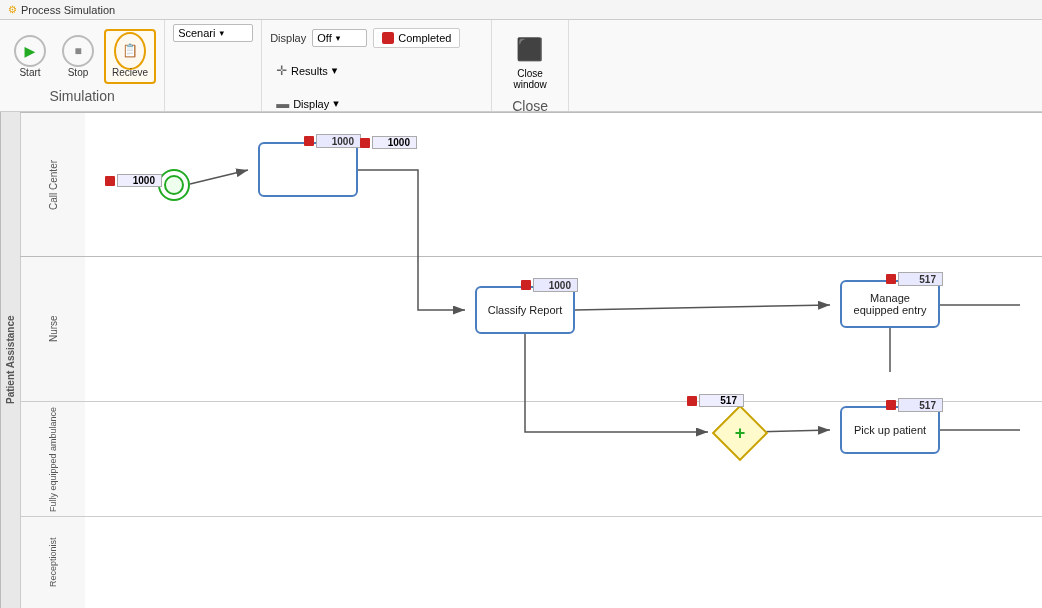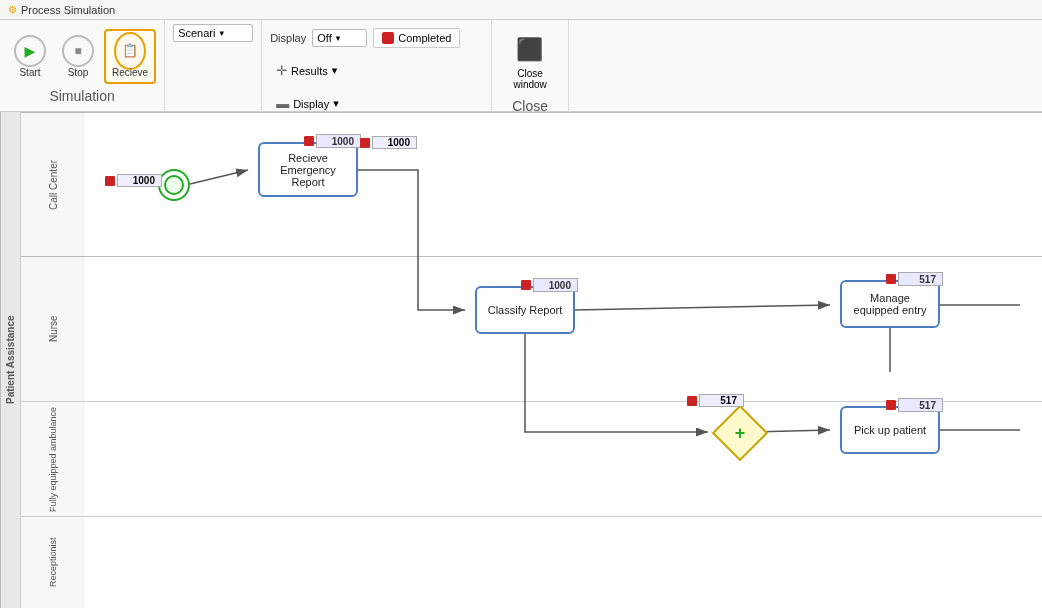--- a/index.html
+++ b/index.html
@@ -445,21 +445,20 @@
       <span style="width:10px; height:10px; background:#cc2222; border-radius:1px; display:inline-block;"></span>
       <span style="background:#eeeeff; border:1px solid #aaa; padding:0 6px; font-size:10px; font-weight:bold; min-width:45px; text-align:right;">1000</span>
     </div>
 
     <div class="process-node" style="left:238px; top:30px; width:100px; height:55px;">
 
       <div class="node-counter">
         <span class="counter-dot"></span>
         <span class="counter-bar">1000</span>
       </div>
-      <span style="font-size:11px; text-align:center;">Recieve Emergency Report</span>
     </div>
 
     <div style="position:absolute; left:340px; top:24px; display:flex; align-items:center; gap:2px;">
       <span style="width:10px; height:10px; background:#cc2222; border-radius:1px; display:inline-block;"></span>
       <span style="background:#eeeeff; border:1px solid #aaa; padding:0 6px; font-size:10px; font-weight:bold; min-width:45px; text-align:right;">1000</span>
     </div>
 
     <div class="process-node" style="left:455px; top:174px; width:100px; height:48px;">
       <div class="node-counter">
         <span class="counter-dot"></span>

